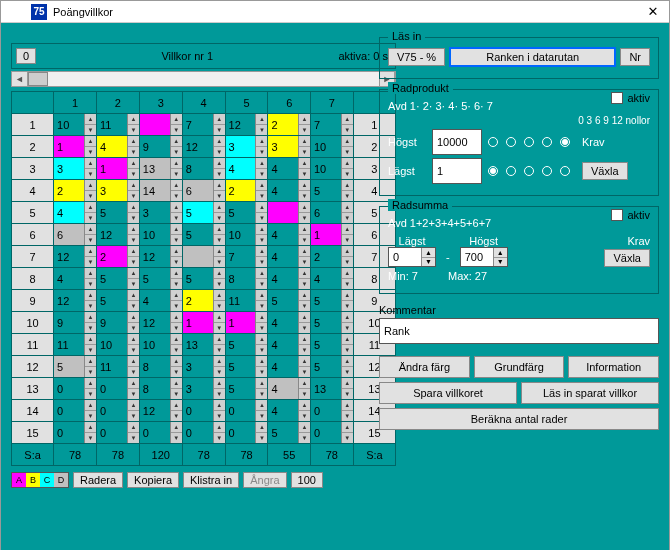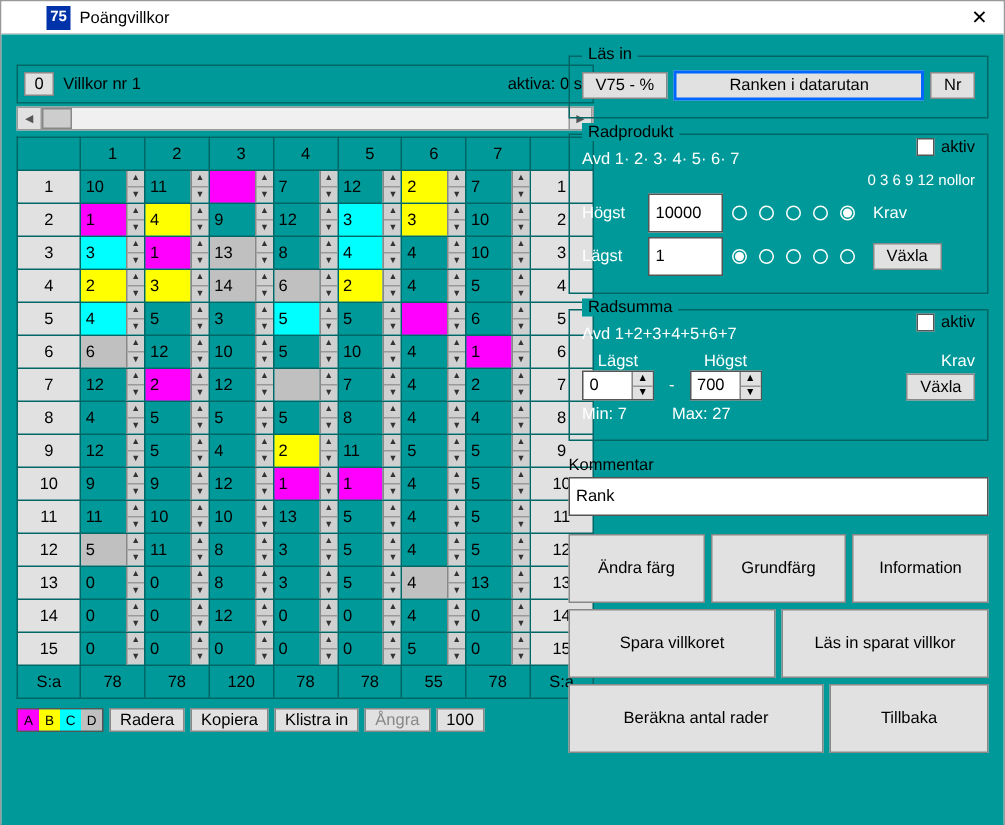--- a/index.html
+++ b/index.html
@@ -251,38 +251,38 @@
   .numspin .sp div {
     flex: 1;
     font-size: 7px;
     display: flex;
     align-items: center;
     justify-content: center;
     border-bottom: 1px solid #999;
   }
   .numspin .sp div:last-child { border-bottom: none; }
   .btnrow { display: flex; gap: 4px; margin-top: 4px; }
-  .btnrow .btn { flex: 1; padding: 16px 4px; }
+  .btnrow .btn { flex: 1; padding: 4px 4px; }
   .highlight { border: 2px solid #0066ff !important; }
 </style>
 </head>
 <body>
 
 <div class="window">
   <div class="titlebar">
     <div class="icon">75</div>
     <div class="title">Poängvillkor</div>
     <div class="close">✕</div>
   </div>
   <div class="client">
 
     <div class="left">
       <div class="villkor-header">
         <div class="btn small">0</div>
-        <span style="flex:1;">Villkor nr 1</span>
+        <span style="flex:1;text-align:center">Villkor nr 1</span>
         <span>aktiva: 0 st</span>
       </div>
       <div class="scrollbar">
         <div style="width:16px;background:#e1e1e1;display:flex;align-items:center;justify-content:center;font-size:9px;color:#555;border-right:1px solid #999">◄</div>
         <div class="thumb"></div>
         <div class="arrow">►</div>
       </div>
       <table class="grid" id="grid">
           <tbody>
             <tr>
@@ -1418,17 +1418,16 @@
         <div class="btn">Ändra färg</div>
         <div class="btn">Grundfärg</div>
         <div class="btn">Information</div>
       </div>
       <div class="btnrow">
         <div class="btn">Spara villkoret</div>
         <div class="btn">Läs in sparat villkor</div>
       </div>
       <div class="btnrow">
         <div class="btn">Beräkna antal rader</div>
-        <div class="btn" style="flex:0.6">Tillbaka</div>
       </div>
     </div>
   </div>
 </div>
 
 </body></html>

